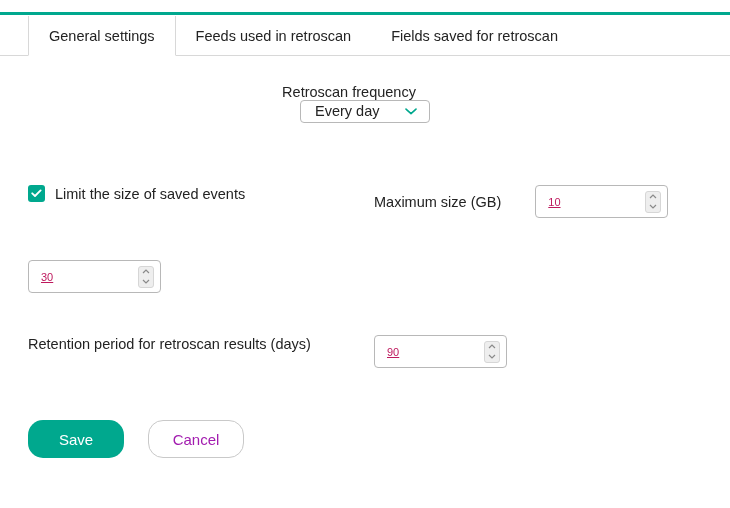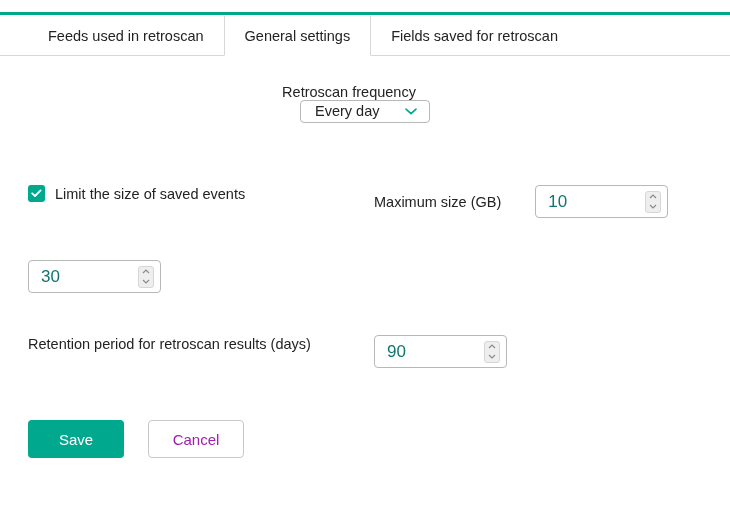--- a/index.html
+++ b/index.html
@@ -91,26 +91,27 @@
     align-items: center;
     border: 1px solid #b8b8b8;
     border-radius: 4px;
     height: 33px;
     background: #fff;
     width: 133px;
   }
   .spinner input {
     border: none;
     outline: none;
-    font-size: 17px;
-    color: #0f766e;
+    font-size: 11px;
+    color: #be185d;
     background: transparent;
     padding: 0 28px 0 12px;
     width: 100%;
     height: 100%;
+    text-decoration: underline;
   }
   .spinner .spin-btns {
     position: absolute;
     right: 6px;
     top: 50%;
     transform: translateY(-50%);
     width: 16px;
     height: 22px;
     background: #eeeeee;
     border: 1px solid #d6d6d6;
@@ -130,21 +131,21 @@
   .col-right { display:flex; align-items:center; }
   .label-right { margin-right: 34px; }
   .multi-line { max-width: 310px; line-height: 1.35; }
   .actions {
     margin-top: 52px;
     display: flex;
     gap: 24px;
   }
   .btn {
     height: 38px;
-    border-radius: 4px;
+    border-radius: 15px;
     padding: 0 24px;
     font-size: 15px;
     cursor: pointer;
     display: inline-flex;
     align-items: center;
     justify-content: center;
     min-width: 96px;
   }
   .btn-primary {
     background: #00a88e;
@@ -155,22 +156,22 @@
     background: #fff;
     color: #a21caf;
     border: 1px solid #c9c9c9;
     padding: 0 22px;
   }
 </style>
 </head>
 <body>
 
 <div class="tabs">
+  <div class="tab active"><span>General settings</span></div>
   <div class="tab"><span>Feeds used in retroscan</span></div>
-  <div class="tab active"><span>General settings</span></div>
   <div class="tab"><span>Fields saved for retroscan</span></div>
 </div>
 
 <div class="content">
 
   <div class="row big-gap">
     <label class="fld" style="margin-right:32px;">Retroscan frequency</label>
     <div class="select-wrap">
       <span class="val">Every day</span>
       <span class="chev">

